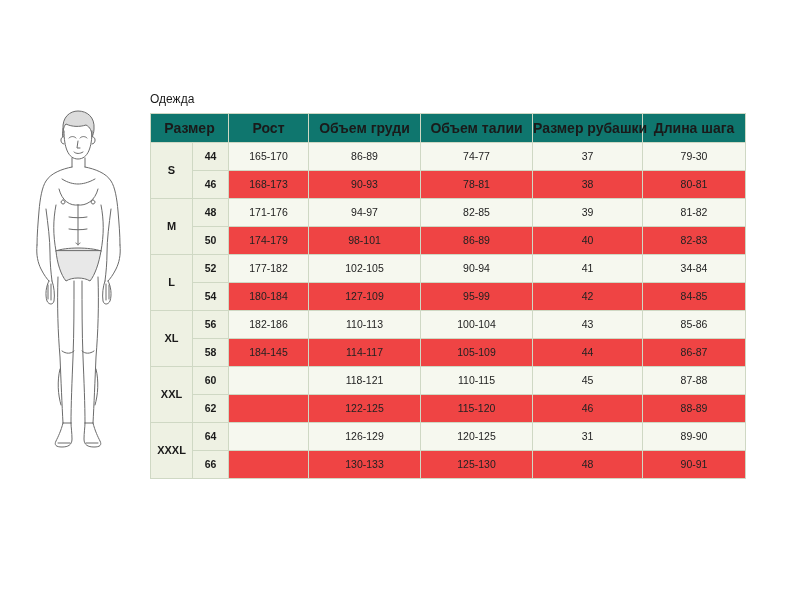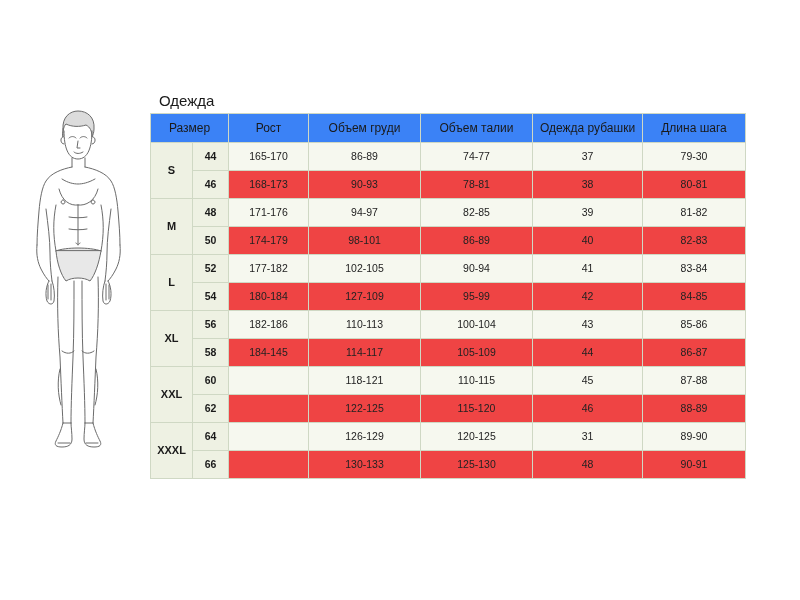--- a/index.html
+++ b/index.html
@@ -27,23 +27,23 @@
     width: 120px;
     height: 410px;
   }
   .figure-wrap svg {
     display: block;
   }
 
   
   .table-title {
     position: absolute;
-    left: 159px;
+    left: 150px;
     top: 92px;
-    font-size: 15px;
+    font-size: 12px;
     color: #1a1a1a;
   }
   .size-table {
     position: absolute;
     left: 150px;
     top: 113px;
     width: 595px;
     border-collapse: collapse;
     font-size: 10.5px;
     color: #222222;
@@ -53,23 +53,23 @@
   .size-table td {
     border: 1px solid #cfd8c4;
     text-align: center;
     vertical-align: middle;
     padding: 0;
     height: 27px;
     line-height: 27px;
     white-space: nowrap;
   }
   .size-table thead th {
-    background: #3b82f6;
-    font-weight: normal;
-    font-size: 12px;
+    background: #0f766e;
+    font-weight: bold;
+    font-size: 14px;
     color: #1a1a1a;
     height: 28px;
     line-height: 28px;
   }
   .col-letter { width: 42px; }
   .col-num    { width: 36px; }
   .col-height { width: 80px; }
   .col-chest  { width: 112px; }
   .col-waist  { width: 112px; }
   .col-collar { width: 110px; }
@@ -183,21 +183,21 @@
       <col class="col-waist">
       <col class="col-collar">
       <col class="col-step">
     </colgroup>
     <thead>
       <tr>
         <th colspan="2">Размер</th>
         <th>Рост</th>
         <th>Объем груди</th>
         <th>Объем талии</th>
-        <th>Одежда рубашки</th>
+        <th>Размер рубашки</th>
         <th>Длина шага</th>
       </tr>
     </thead>
     <tbody>
         <tr class="row-alt">
           <td class="cell-letter" rowspan="2">S</td>
           <td class="cell-num">44</td>
           <td class="data">165-170</td>
           <td class="data">86-89</td>
           <td class="data">74-77</td>
@@ -229,21 +229,21 @@
           <td class="data">40</td>
           <td class="data">82-83</td>
         </tr>
         <tr class="row-alt">
           <td class="cell-letter" rowspan="2">L</td>
           <td class="cell-num">52</td>
           <td class="data">177-182</td>
           <td class="data">102-105</td>
           <td class="data">90-94</td>
           <td class="data">41</td>
-          <td class="data">83-84</td>
+          <td class="data">34-84</td>
         </tr>
         <tr>
           <td class="cell-num">54</td>
           <td class="data">180-184</td>
           <td class="data">127-109</td>
           <td class="data">95-99</td>
           <td class="data">42</td>
           <td class="data">84-85</td>
         </tr>
         <tr class="row-alt">

